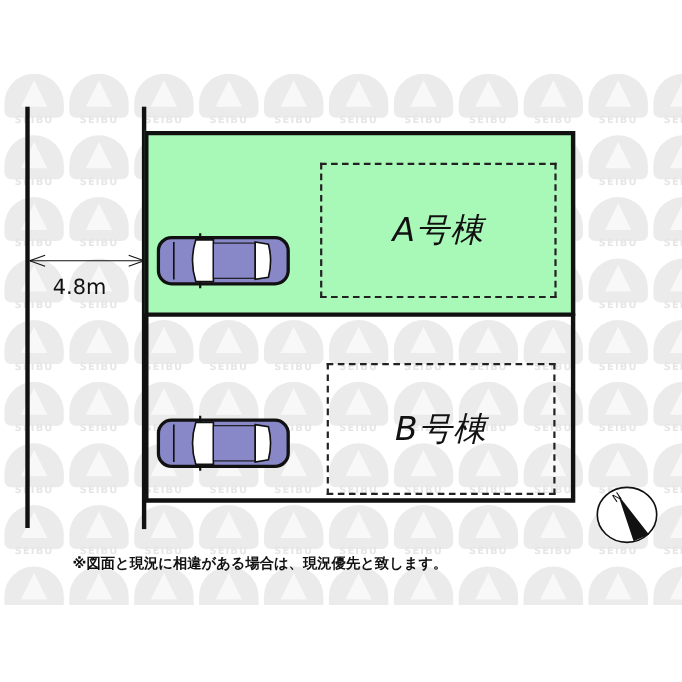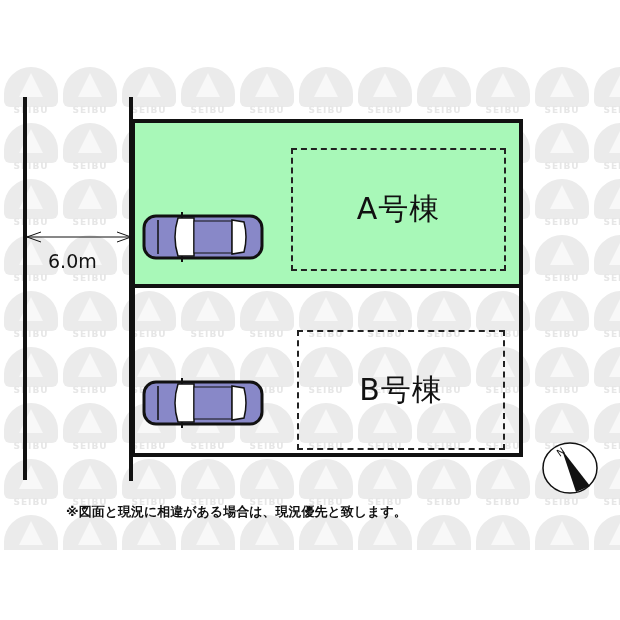--- a/index.html
+++ b/index.html
@@ -7,21 +7,21 @@
     .watermark-layer { position:absolute; left:0; top:67px; width:620px; height:483px; overflow:hidden; }
     .wm-tile { position:absolute; width:58px; height:56px; }
     .wm-circle { position:absolute; left:2px; top:0; width:54px; height:40px; border-radius:27px 27px 6px 6px; background:#ebebeb; }
     .wm-tri { position:absolute; left:17px; top:6px; width:0; height:0; border-left:12px solid transparent; border-right:12px solid transparent; border-bottom:24px solid #f8f8f8; }
     .wm-text { position:absolute; left:0; top:38px; width:58px; text-align:center; font-size:9px; font-weight:bold; color:#e6e6e6; letter-spacing:1px; font-family:"DejaVu Sans", sans-serif; }
     .vline { position:absolute; background:#111; width:4px; }
     .lot { position:absolute; border:4px solid #111; box-sizing:border-box; }
     .lot-a { left:131px; top:119px; width:392px; height:168px; background:#a8f8b8; border-bottom-width:3px; }
     .lot-b { left:131px; top:285px; width:392px; height:172px; background:transparent; border-top-width:3px; }
     .house { position:absolute; border:2px dashed #222; box-sizing:border-box; display:flex; align-items:center; justify-content:center; }
-    .house-label { font-size:30px; color:#111; font-family:"DejaVu Sans", sans-serif; letter-spacing:1px; }
+    .house-label { font-size:30px; color:#111; font-family:"DejaVu Sans", sans-serif; letter-spacing:1px;font-style:italic; }
     .house-a { left:291px; top:148px; width:215px; height:123px; }
     .house-b { left:297px; top:330px; width:208px; height:120px; }
     .car { position:absolute; width:124px; height:58px; }
     .car-a { left:142px; top:208px; }
     .car-b { left:142px; top:374px; }
     .dim { position:absolute; left:25px; top:230px; width:108px; height:14px; }
     .dim-label { position:absolute; left:48px; top:250px; font-size:19px; color:#111; font-family:"DejaVu Sans", sans-serif; }
     .compass { position:absolute; left:540px; top:440px; width:60px; height:56px; }
     .note { position:absolute; left:66px; top:503px; font-size:13px; color:#111; font-family:"DejaVu Sans", sans-serif; white-space:nowrap; font-weight:bold; }
   </style>
@@ -518,21 +518,21 @@
 <div class="vline" style="left:23px; top:97px; height:383px;"></div>
 <div class="vline" style="left:129px; top:97px; height:384px;"></div>
 
 <svg class="dim" viewBox="0 0 108 14">
   <line x1="2" y1="7" x2="106" y2="7" stroke="#111" stroke-width="1"></line>
   <line x1="2" y1="7" x2="16" y2="2" stroke="#111" stroke-width="1"></line>
   <line x1="2" y1="7" x2="16" y2="12" stroke="#111" stroke-width="1"></line>
   <line x1="106" y1="7" x2="92" y2="2" stroke="#111" stroke-width="1"></line>
   <line x1="106" y1="7" x2="92" y2="12" stroke="#111" stroke-width="1"></line>
 </svg>
-<div class="dim-label">6.0m</div>
+<div class="dim-label">4.8m</div>
 
 <div class="lot lot-a"></div>
 <div class="lot lot-b"></div>
 
 <div class="house house-a">
   <span class="house-label">A号棟</span>
 </div>
 <div class="house house-b">
   <span class="house-label">B号棟</span>
 </div>

